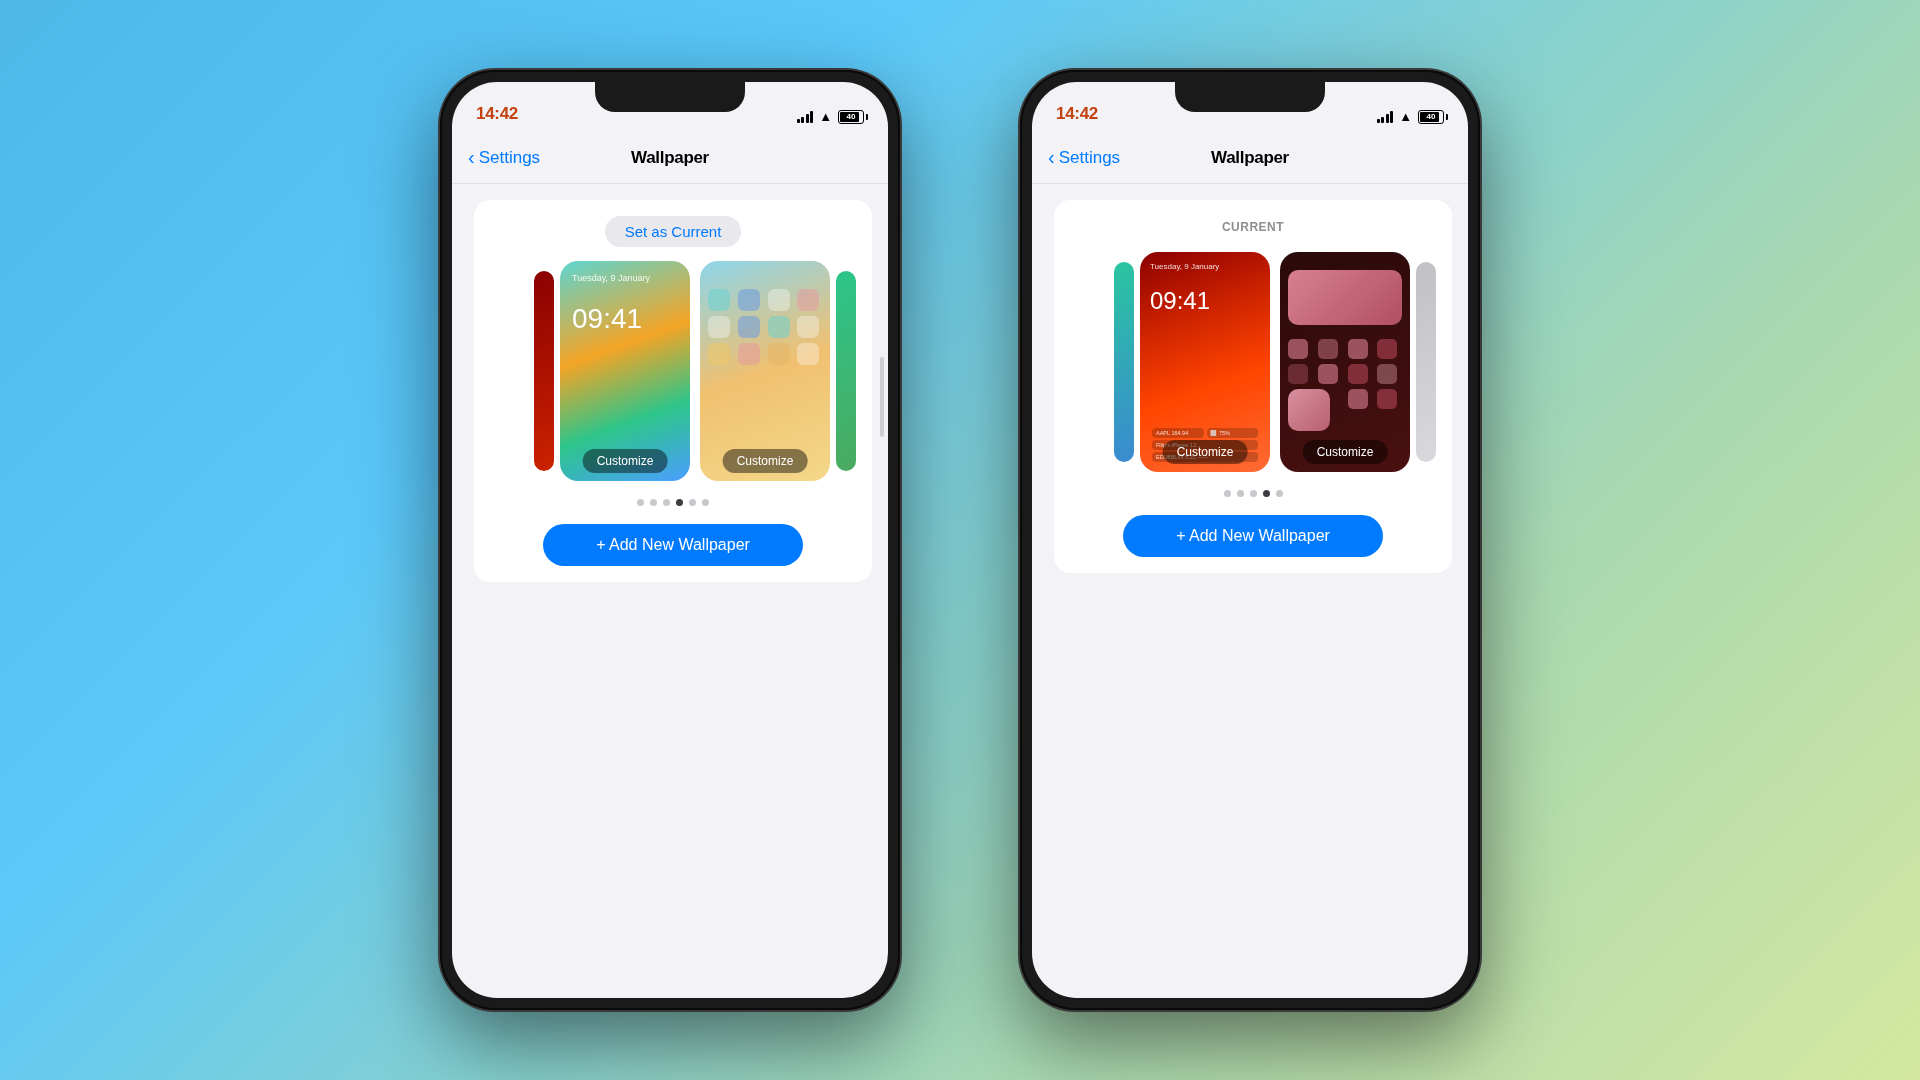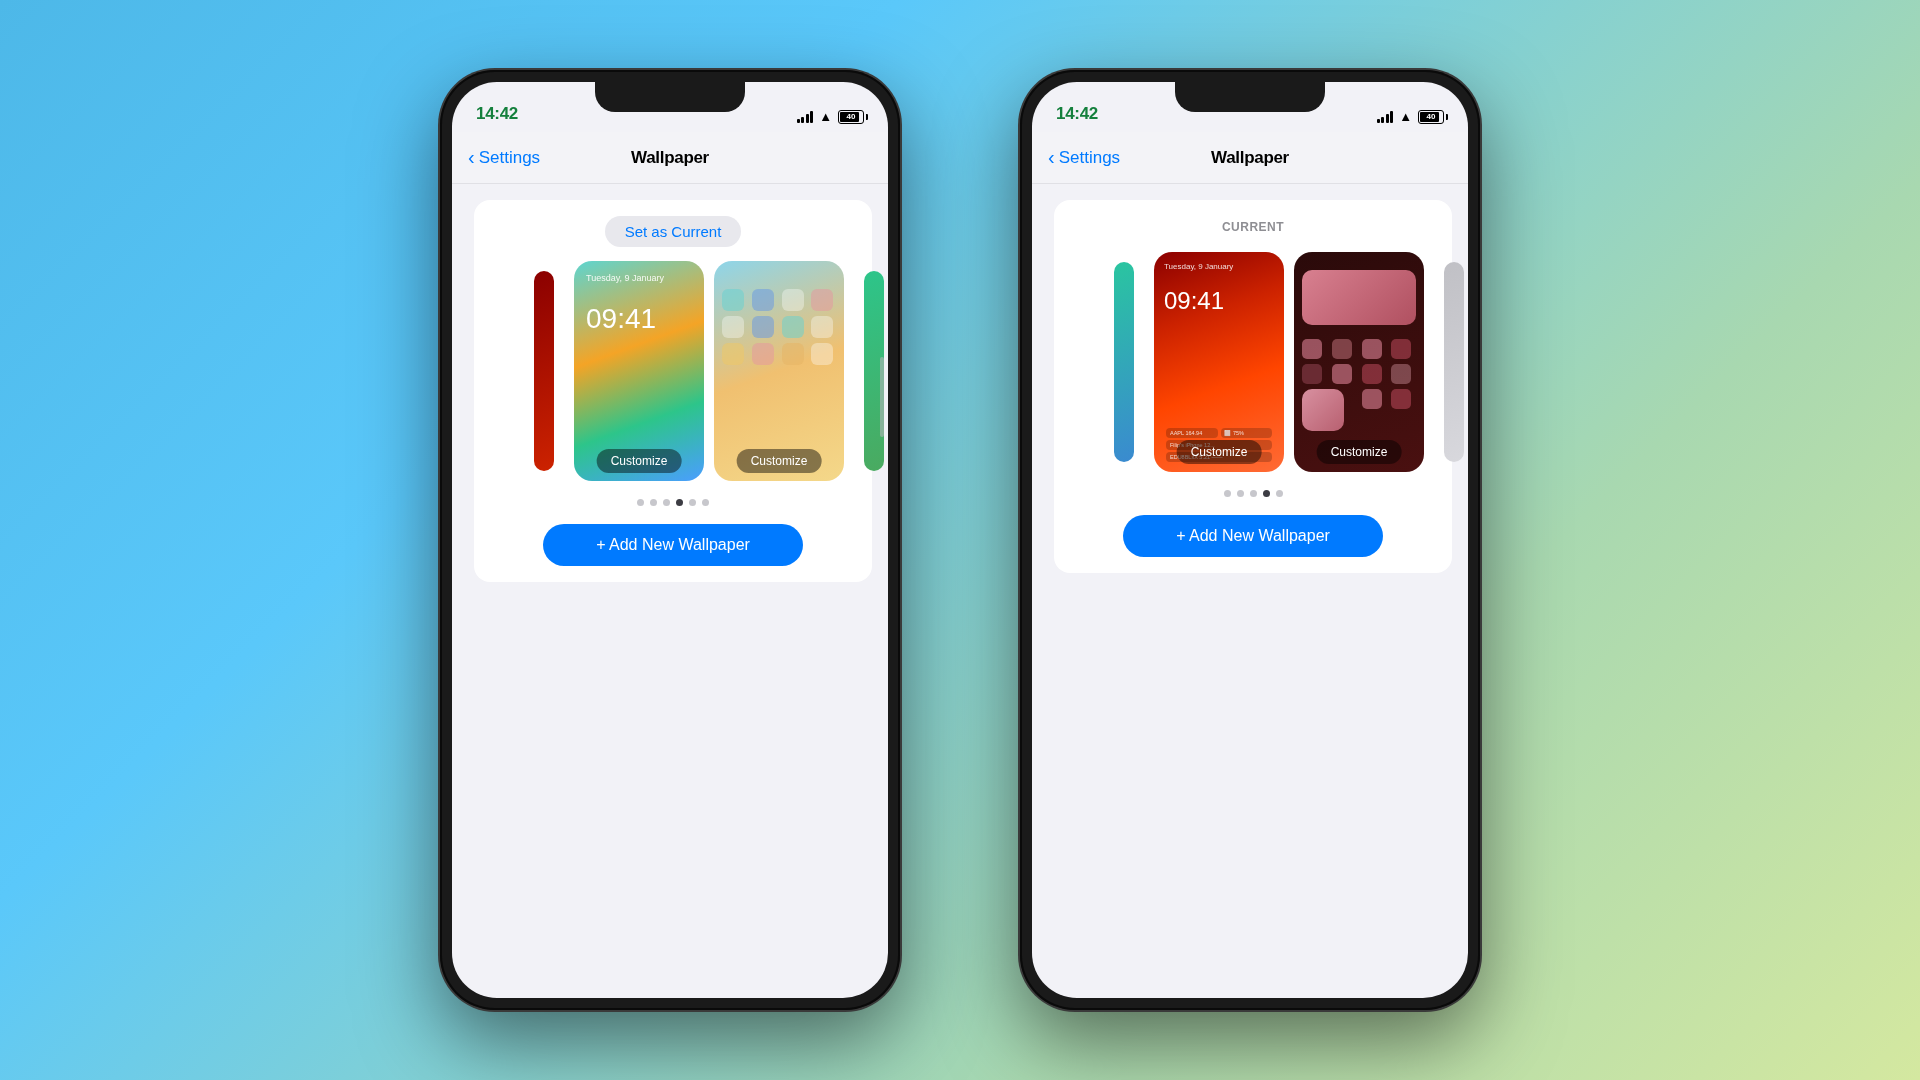--- a/index.html
+++ b/index.html
@@ -61,21 +61,21 @@
       align-items: flex-end;
       justify-content: space-between;
       padding: 0 24px 8px;
       position: relative;
       z-index: 5;
     }
 
     .status-time {
       font-size: 17px;
       font-weight: 600;
-      color: #15803d;
+      color: #c2410c;
       letter-spacing: -0.3px;
     }
 
     .status-icons {
       display: flex;
       align-items: center;
       gap: 6px;
     }
 
     .signal-bars {
@@ -411,21 +411,21 @@
       font-weight: 500;
       cursor: pointer;
       width: 100%;
       max-width: 260px;
     }
 
     
     .wallpaper-container {
       display: flex;
       align-items: center;
-      gap: 20px;
+      gap: 6px;
       width: 100%;
       padding-left: 44px;
     }
 
     .side-peek {
       width: 20px;
       height: 200px;
       border-radius: 10px;
       overflow: hidden;
       flex-shrink: 0;

